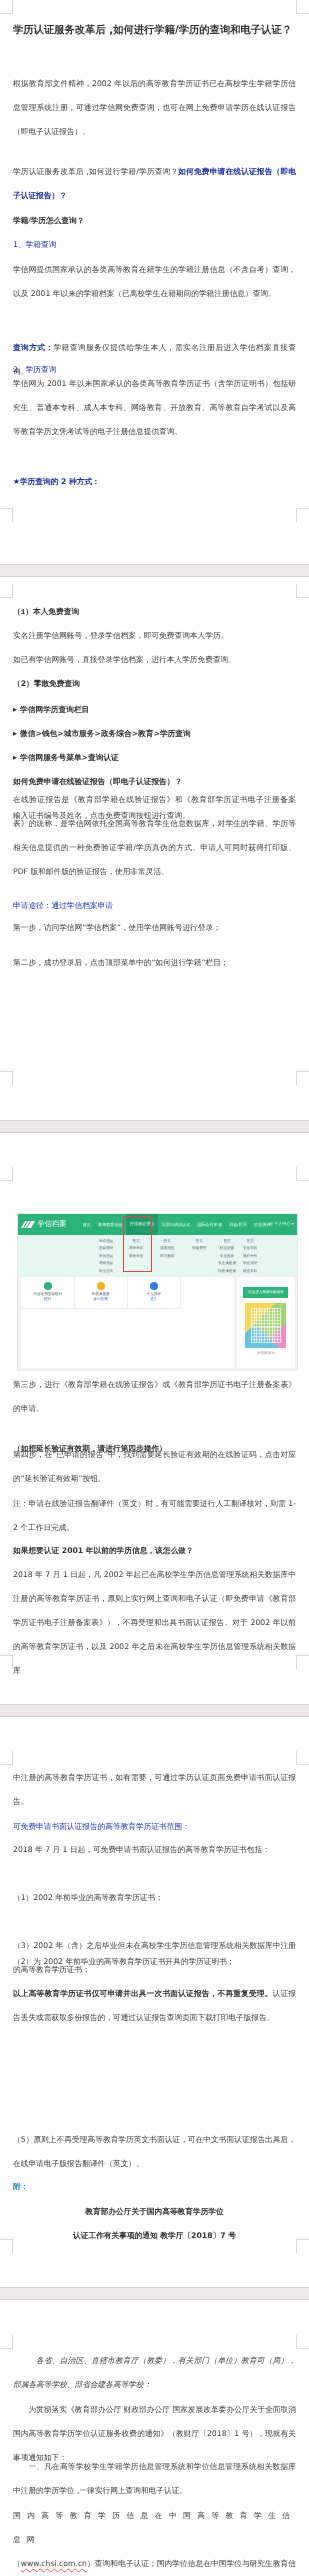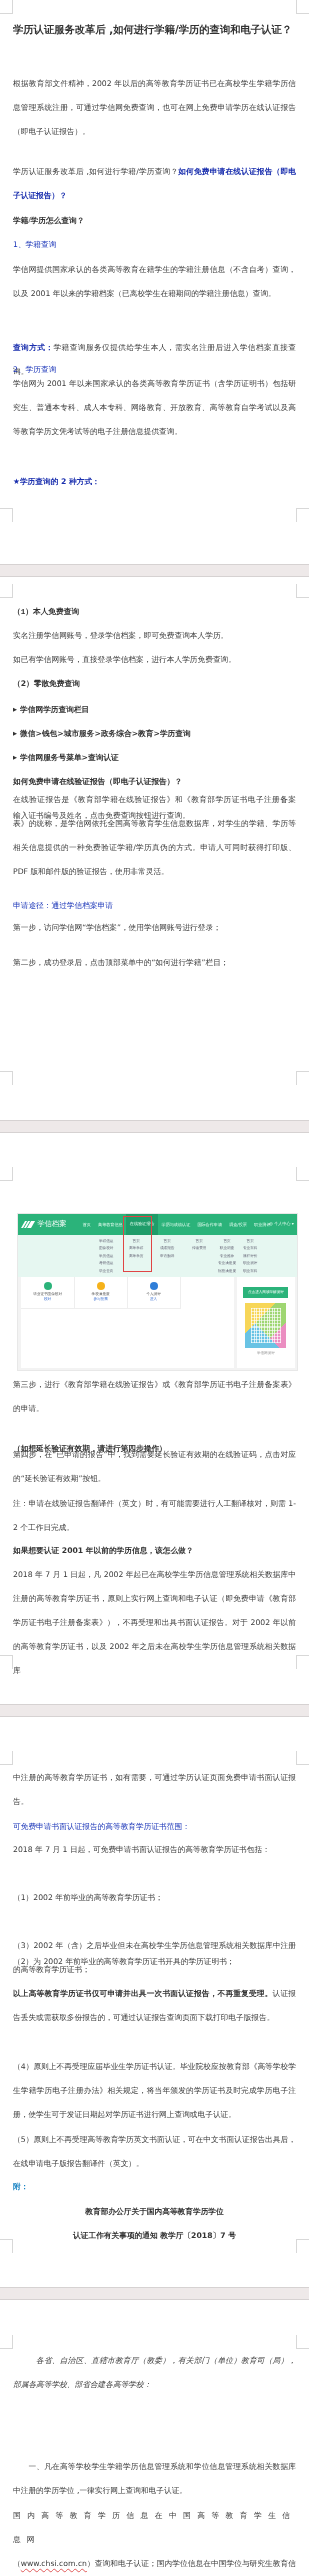--- a/index.html
+++ b/index.html
@@ -226,34 +226,34 @@
 
   <p class="p abs" style="top:1766px;">中注册的高等教育学历证书，如有需要，可通过学历认证页面免费申请书面认证报告。</p>
   <p class="p abs blue" style="top:1815px;">可免费申请书面认证报告的高等教育学历证书范围：</p>
   <p class="p abs" style="top:1838px;">2018 年 7 月 1 日起，可免费申请书面认证报告的高等教育学历证书包括：</p>
   <p class="p abs" style="top:1886px;">（1）2002 年前毕业的高等教育学历证书；</p>
   <p class="p abs" style="top:1910px;margin-top:40px;">（2）为 2002 年前毕业的高等教育学历证书开具的学历证明书；</p>
   <p class="p abs" style="top:1934px;">（3）2002 年（含）之后毕业但未在高校学生学历信息管理系统相关数据库中注册的高等教育学历证书；</p>
   <p class="p abs" style="top:1982px;">
     <span class="bold">以上高等教育学历证书仅可申请并出具一次书面认证报告，不再重复受理。</span><span>认证报告丢失或需获取多份报告的，可通过认证报告查询页面下载打印电子版报告。</span>
   </p>
-  <p class="p abs" style="top:2055px;">（4）原则上不再受理应届毕业生学历证书认证。毕业院校应按教育部《高等学校学生学籍学历电子注册办法》相关规定，将当年颁发的学历证书及时完成学历电子注册，使学生可于发证日期起对学历证书进行网上查询或电子认证。</p>
   <p class="p abs" style="top:2128px;">（5）原则上不再受理高等教育学历英文书面认证，可在中文书面认证报告出具后，在线申请电子版报告翻译件（英文）。</p>
   <p class="p abs teal-b" style="top:2175px;">附：</p>
   <p class="p abs bold center" style="top:2200px;">教育部办公厅关于国内高等教育学历学位</p>
   <p class="p abs bold center" style="top:2224px;">认证工作有关事项的通知 教学厅〔2018〕7 号</p>
 
   <div class="corner bl" style="top:2239px;"></div>
   <div class="corner br" style="top:2239px;"></div>
 
   <div class="sep" style="top:2287px;"></div>
 
   <div class="corner tl" style="top:2335px;"></div>
   <div class="corner tr" style="top:2335px;"></div>
 
   <p class="p abs indent-wide" style="top:2349px;font-style:italic;">各省、自治区、直辖市教育厅（教委），有关部门（单位）教育司（局），部属各高等学校、部省合建各高等学校：</p>
+  <p class="p abs indent" style="top:2398px;">为贯彻落实《教育部办公厅 财政部办公厅 国家发展改革委办公厅关于全面取消国内高等教育学历学位认证服务收费的通知》（教财厅〔2018〕1 号），现就有关事项通知如下：</p>
   <p class="p abs indent" style="top:2455px;">一、凡在高等学校学生学籍学历信息管理系统和学位信息管理系统相关数据库中注册的学历学位 ,一律实行网上查询和电子认证。</p>
   <p class="p abs" style="top:2504px;">
     <span class="spaced">国内高等教育学历信息在中国高等教育学生信息网</span><br>（<span class="url">www.chsi.com.cn</span>）<span>查询和电子认证；国内学位信息在中国学位与研究生教育信息网（</span>
   </p>
 
 </div>
 
 
 </body></html>

